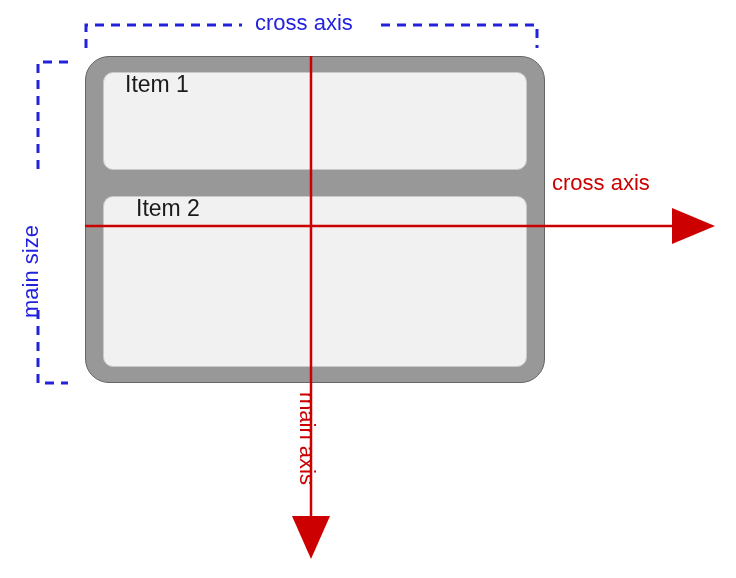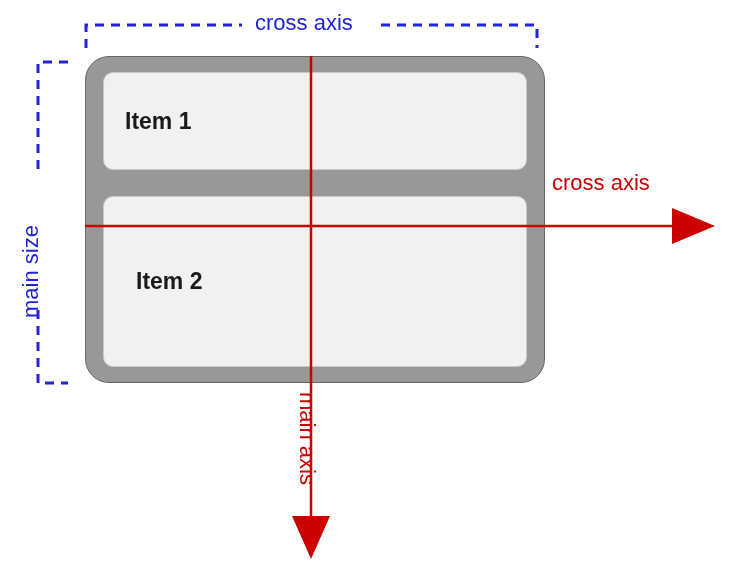--- a/index.html
+++ b/index.html
@@ -45,23 +45,22 @@
     display: flex;
     flex-direction: column;
     justify-content: space-between;
   }
   .flex-item {
     box-sizing: border-box;
     background: #f1f1f1;
     border: 1px solid #c9c9c9;
     border-radius: 10px;
     display: flex;
-    align-items: center;
+    align-items: flex-start;
     padding-left: 21px;
-    font-weight: bold;
   }
   .flex-item.item-1 { height: 98px; }
   .flex-item.item-2 { height: 171px; padding-left: 32px; }
   .flex-item .item-label {
     font-size: 23px;
     color: #1a1a1a;
     line-height: 1;
   }
 
   

